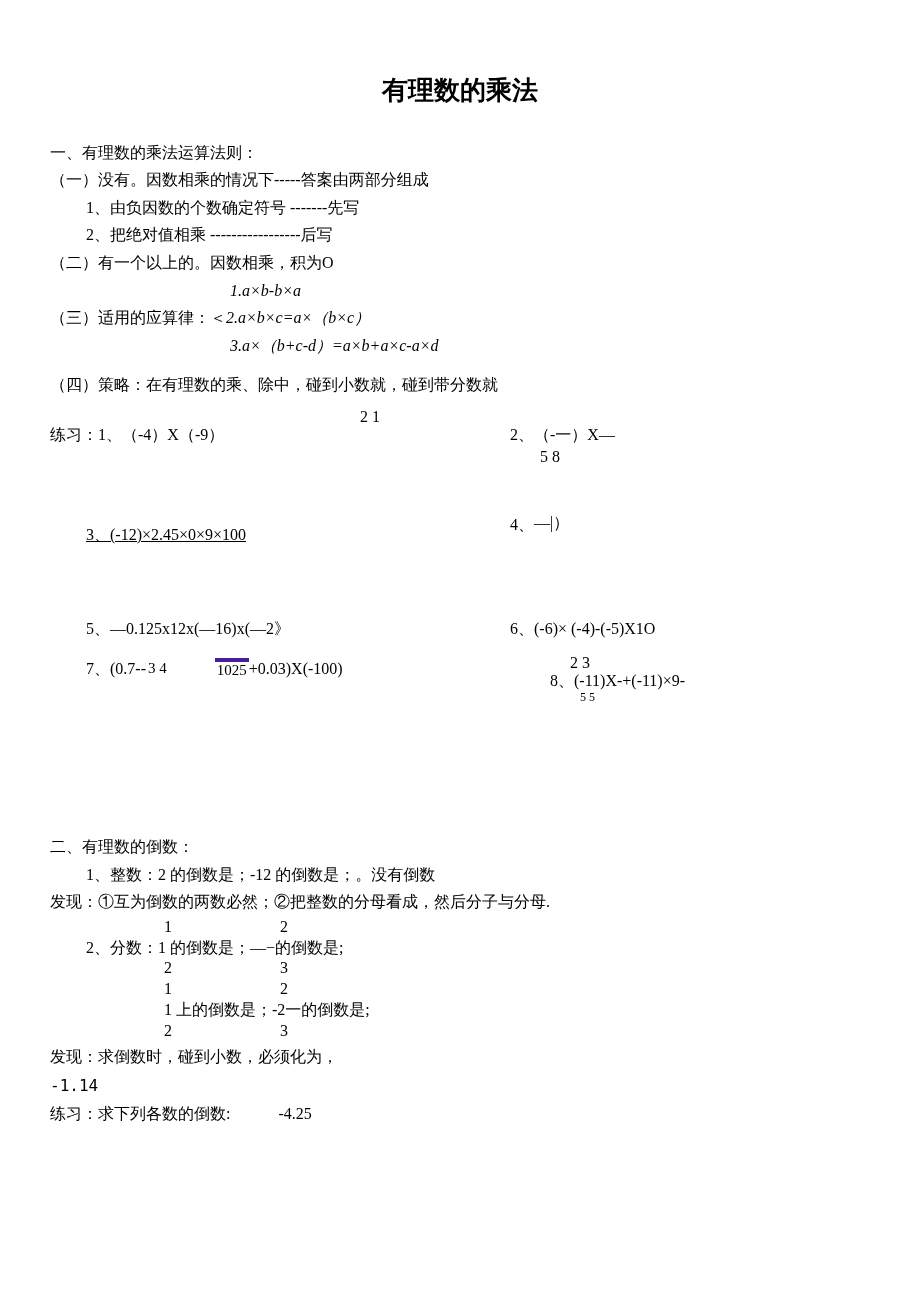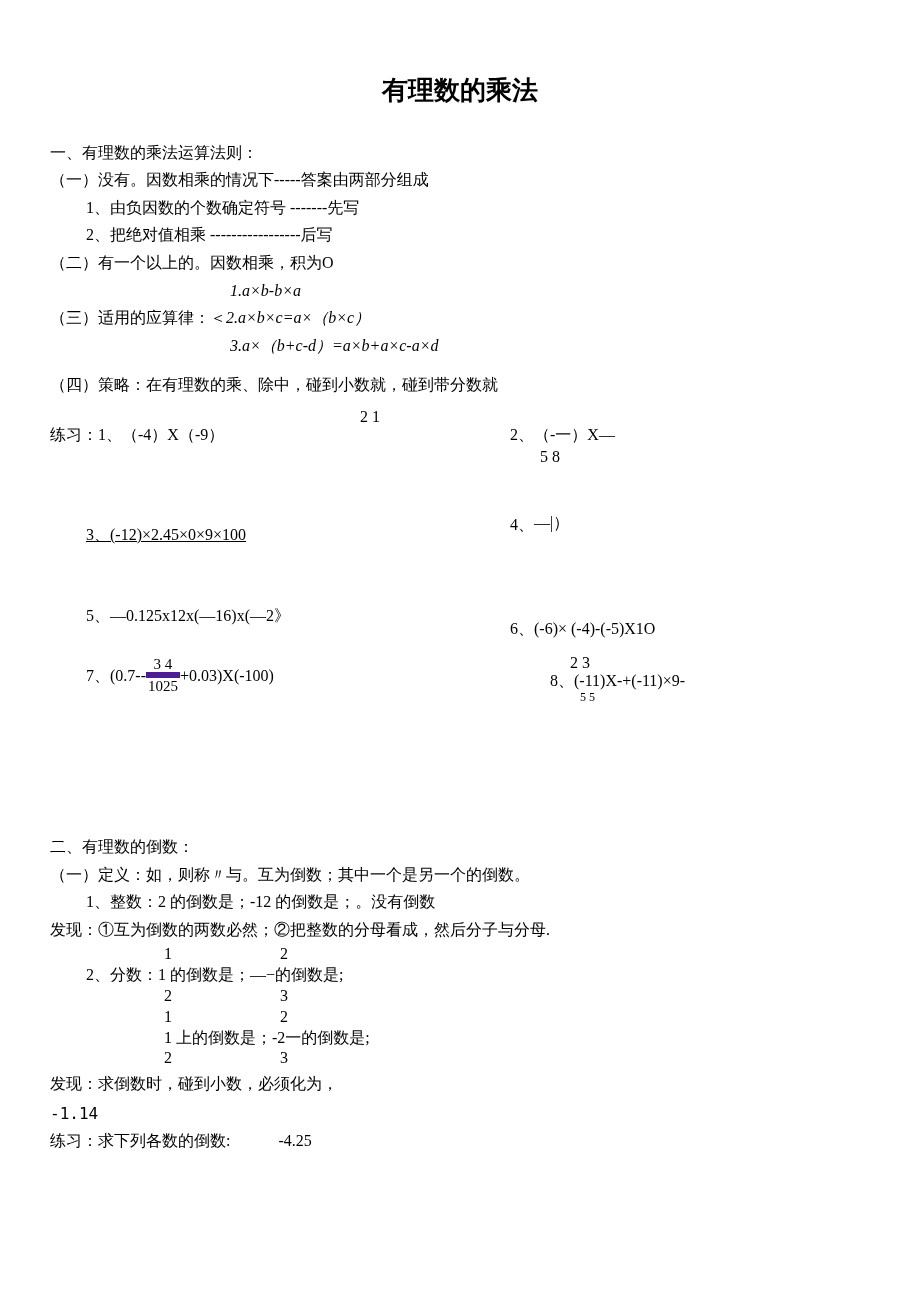--- a/index.html
+++ b/index.html
@@ -26,28 +26,28 @@
     .dash { letter-spacing: 0; }
     .italic { font-style: italic; font-family: "Times New Roman", serif; }
     .problems {
       position: relative;
       margin-top: 6px;
       height: 330px;
     }
     .prob { position: absolute; }
     .frac {
       display: inline-flex;
-      flex-direction: column;
+      flex-direction: row;
       align-items: center;
       vertical-align: middle;
       font-size: 15px;
       line-height: 1.1;
     }
     .frac .num { padding: 0 2px; }
-    .frac .den { border-top: 6px solid #4c1d95; padding: 0 2px; }
+    .frac .den { border-top: 4px solid #4c1d95; padding: 0 2px; margin-left: 46px; }
     .sec2 { margin-top: 100px; }
     .neg114 { margin-top: 4px; font-family: monospace; }
   </style>
 </head>
 <body>
 
 <h1 class="title">有理数的乘法</h1>
 
 <div class="line">
   <span class="bold">一、有理数的乘</span><span>法运算法则：</span>
@@ -86,21 +86,21 @@
   <div class="prob" style="left:310px; top:0px;">2       1</div>
   <div class="prob" style="left:0; top:18px;">练习：1、（-4）X（-9）</div>
   <div class="prob" style="left:460px; top:18px;">2、（-一）X—</div>
   <div class="prob" style="left:490px; top:40px;">5       8</div>
 
   <div class="prob" style="left:36px; top:118px;text-decoration:underline;">3、(-12)×2.45×0×9×100</div>
   <div class="prob" style="left:460px; top:108px;">
     <span>4、</span><span style="position:relative; top:-2px;">—|）</span>
   </div>
 
-  <div class="prob" style="left:36px; top:199px;text-align:right;">5、—0.125x12x(—16)x(—2》</div>
+  <div class="prob" style="left:36px; top:212px;text-align:right;">5、—0.125x12x(—16)x(—2》</div>
   <div class="prob" style="left:460px; top:212px;">6、(-6)×     (-4)-(-5)X1O</div>
 
   <div class="prob" style="left:36px; top:252px; display:flex; align-items:center;">
     <span>7、(0.7--</span>
     <span class="frac">
       <span class="num">3     4</span>
       <span class="den">1025</span>
     </span>
     <span>+0.03)X(-100)</span>
   </div>
@@ -108,21 +108,20 @@
   <div class="prob" style="left:520px; top:246px;">2                3</div>
   <div class="prob" style="left:500px; top:264px;">8、(-11)X-+(-11)×9-</div>
   <div class="prob" style="left:530px; top:284px; font-size:12px;">5                5</div>
 
 </div>
 
 <div class="sec2">
 
   <div class="line bold">二、有理数的倒数：</div>
 
-  <div class="line">（一）定义：如，则称〃与。互为倒数；其中一个是另一个的倒数。</div>
 
   <div class="line indent1">
     <span>1、整数：2 的倒数是；-12 的倒数是；。</span><span class="bold">没有倒数</span>
   </div>
 
   <div class="line">
     <span class="bold">发现：</span><span>①互为倒数的两数必然；②把整数的分母看成，然后分子与分母.</span>
   </div>
 
   <div style="margin-left:36px; line-height:1.3;">

